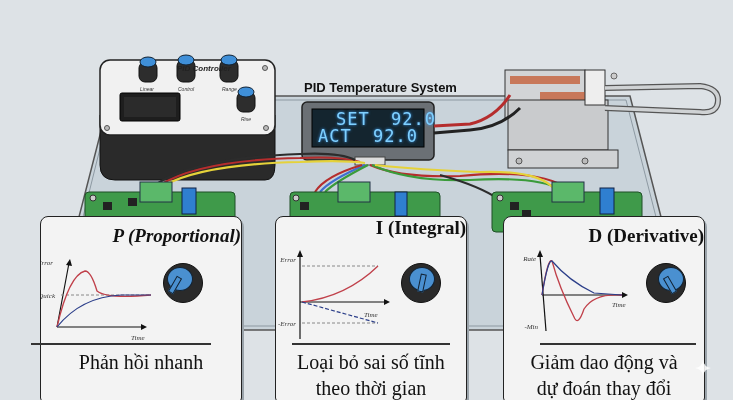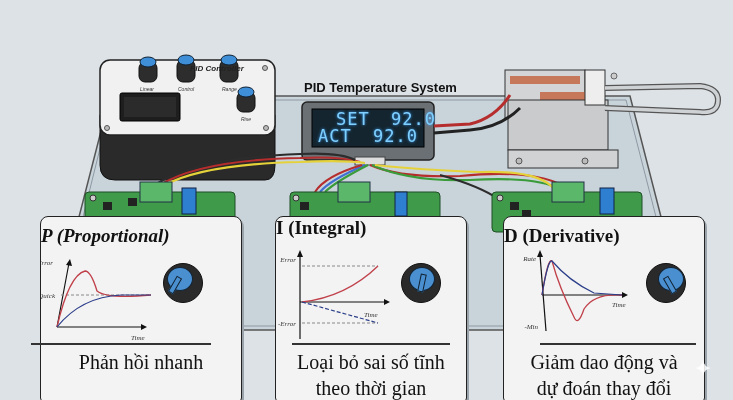--- a/index.html
+++ b/index.html
@@ -1,20 +1,20 @@
 <!DOCTYPE html>
 <html><head>
 <meta charset="utf-8">
 <style>
   html,body{margin:0;padding:0;}
   body{width:733px;height:400px;overflow:hidden;background:#dde2e6;font-family:"Liberation Serif",serif;position:relative;}
   .abs{position:absolute;}
   svg{position:absolute;left:0;top:0;}
   .card{position:absolute;background:#f3f3f3;border:1.5px solid #222;border-radius:8px 8px 4px 4px;box-shadow:2px 3px 0 #9aa3aa;}
-  .card-title{position:absolute;left:0;right:0;text-align:left;font-weight:bold;font-size:19px;color:#111;}
+  .card-title{position:absolute;left:0;right:0;text-align:right;font-weight:bold;font-size:19px;color:#111;}
   .card-title.italic{font-style:italic;}
   .card-desc{position:absolute;left:0;right:0;text-align:center;font-size:20px;line-height:26px;color:#111;}
   .sep{position:absolute;height:1.5px;background:#333;}
   .lcd{position:absolute;font-family:"DejaVu Sans Mono",monospace;color:#7fd0ff;font-size:17px;line-height:18px;letter-spacing:1px;text-shadow:0 0 3px #3aa0ff;}
   .sys-title{position:absolute;font-family:"Liberation Sans",sans-serif;font-weight:bold;font-size:13px;color:#111;}
   .ctl-title{position:absolute;font-family:"Liberation Sans",sans-serif;font-style:italic;font-weight:bold;font-size:8px;color:#222;}
   .knob-lbl{position:absolute;font-family:"Liberation Sans",sans-serif;font-style:italic;font-size:5px;color:#333;}
   .axis-lbl{font-family:"Liberation Serif",serif;font-style:italic;font-size:7px;fill:#333;}
 </style>
 </head>
@@ -119,21 +119,21 @@
 
 <div class="lcd" style="left:336px;top:110px;">
   <span>SET</span>
   <span style="margin-left:10px;">92.0</span>
 </div>
 <div class="lcd" style="left:318px;top:127px;">
   <span>ACT</span>
   <span style="margin-left:10px;">92.0</span>
 </div>
 
-<div class="ctl-title" style="left:158px;top:64px;padding-left:32px;">PID Controller</div>
+<div class="ctl-title" style="left:145px;top:64px;padding-left:32px;">PID Controller</div>
 <div class="knob-lbl" style="left:140px;top:86px;">Linear</div>
 <div class="knob-lbl" style="left:178px;top:86px;">Control</div>
 <div class="knob-lbl" style="left:222px;top:86px;">Range</div>
 <div class="knob-lbl" style="left:241px;top:116px;">Rise</div>
 
 <div class="card" style="left:40px;top:216px;width:200px;height:184px;">
   <div class="card-title italic" style="top:8px;">P (Proportional)</div>
   <svg width="200" height="100" style="top:30px;">
     <line x1="16" y1="80" x2="100" y2="80" stroke="#111" stroke-width="1.2"></line>
     <polygon points="100,77 106,80 100,83" fill="#111"></polygon>

